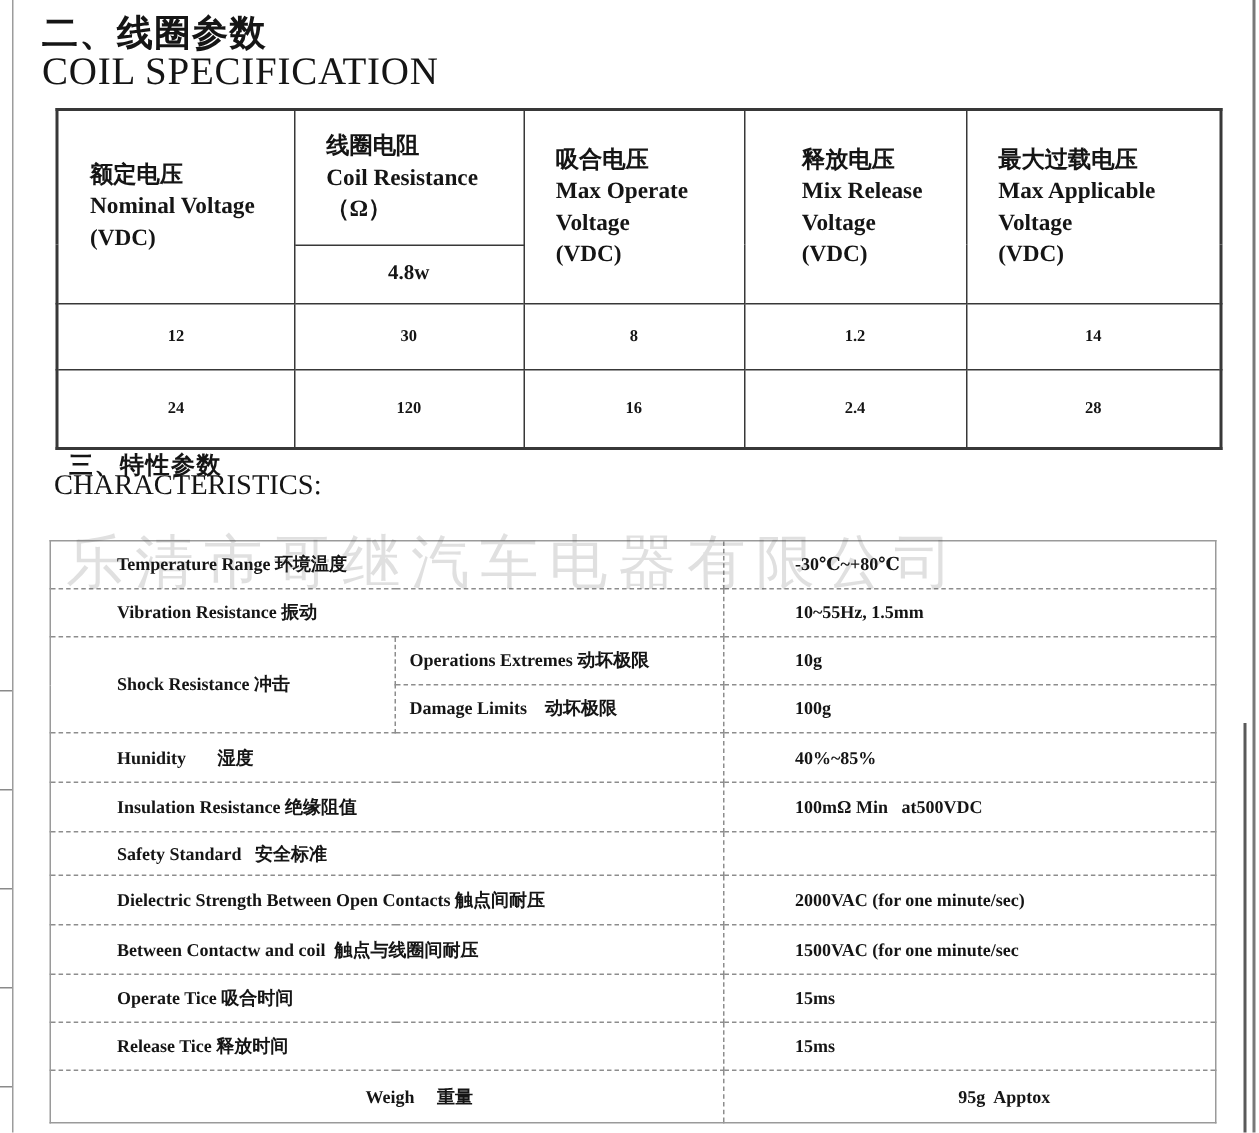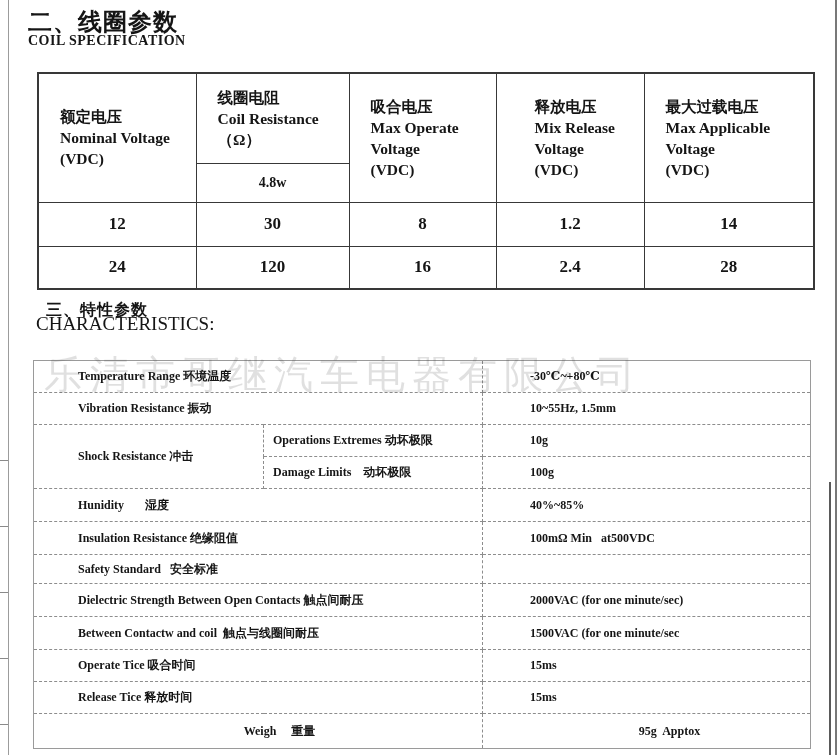--- a/index.html
+++ b/index.html
@@ -16,46 +16,46 @@
   .tick { position:absolute; left:0; width:8px; height:1px; background:#8a8a8a; }
 
   
   .title-cn {
     position:absolute; left:28px; top:6px;
     font-family:"DejaVu Sans","Liberation Sans",sans-serif;
     font-size:24px; font-weight:bold; letter-spacing:1px;
   }
   .title-en {
     position:absolute; left:28px; top:33px;
-    font-size:14px; font-weight:bold; letter-spacing:0.5px;
+    font-size:26px; font-weight:normal; letter-spacing:0.5px;
   }
   .title3-cn {
     position:absolute; left:46px; top:300px;
     font-family:"DejaVu Sans","Liberation Sans",sans-serif;
     font-size:16px; font-weight:bold; letter-spacing:1px;
   }
   .title3-en {
     position:absolute; left:36px; top:313px;
     font-size:19px; font-weight:normal;
   }
 
   
   table.coil {
     position:absolute; left:37px; top:72px;
     border-collapse:collapse; table-layout:fixed;
     border:2px solid #383838;
   }
   table.coil td { border:1px solid #383838; vertical-align:middle; background:transparent; }
   .rh1 { height:90px; } .rh2 { height:39px; }
-  .rd1 { height:44px; } .rd2 { height:43px; }
+  .rd1 { height:44px; } .rd2 { height:53px; }
   td.hc { font-weight:bold; font-size:15.5px; padding:0 4px 0 21px; }
   td.hc div { line-height:21px; white-space:pre; }
   td.hc.pad4 { padding-left:38px; }
   td.subcell { text-align:center; font-weight:bold; font-size:14px; }
-  tr.drow td { text-align:center; font-weight:bold; font-size:17px; }
+  tr.drow td { text-align:center; font-weight:bold; font-size:11px; }
 
   
   .watermark {
     position:absolute; left:44px; top:348px; z-index:3;
     font-family:"DejaVu Sans","Liberation Sans",sans-serif;
     font-size:39px; letter-spacing:7px; white-space:nowrap;
     color:rgba(60,60,60,0.16); pointer-events:none;
   }
 
   

